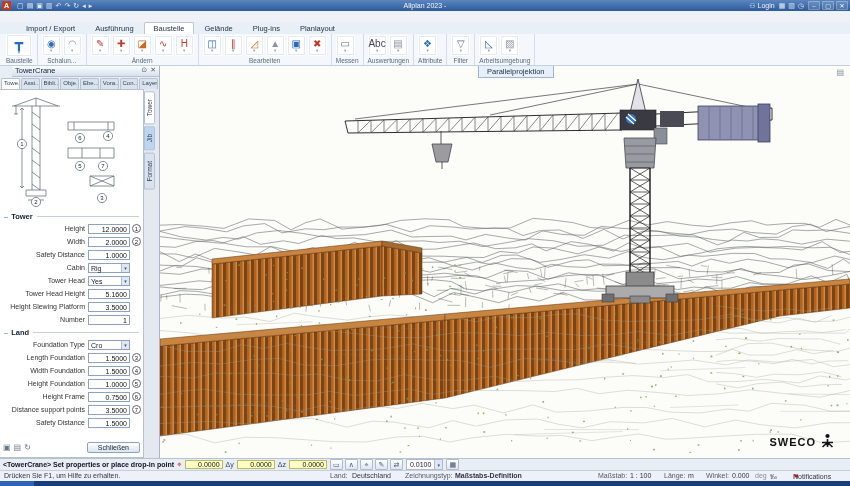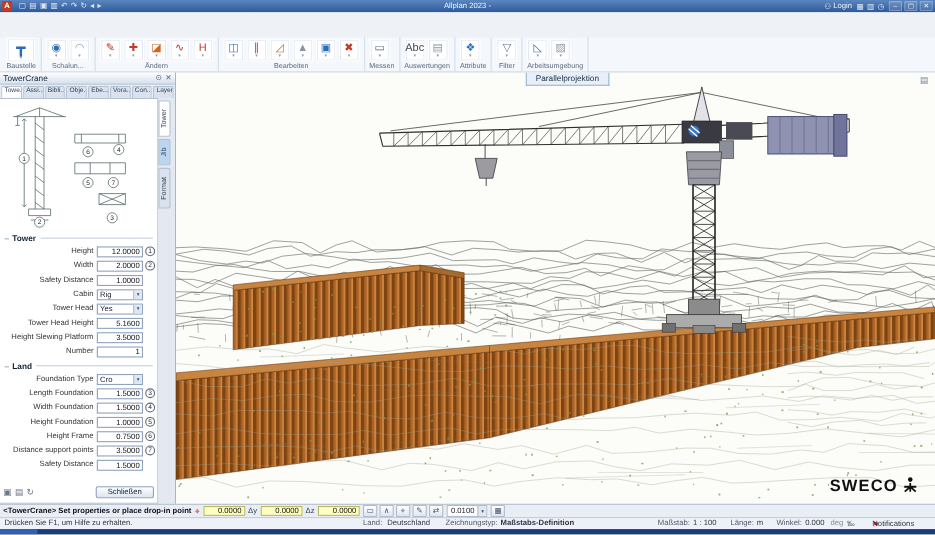--- a/index.html
+++ b/index.html
@@ -37,21 +37,21 @@
     box-shadow:0 0 0 1px #e3eaf3 inset;}
   .ricon.big{width:26px;height:23px;}
   .ricon .g{font-size:10px;line-height:11px;}
   .ricon.big .g{font-size:14px;line-height:15px;}
   .ricon .car{font-size:4.5px;line-height:4px;color:#8a9ab0;}
   .rg-label{font-size:6.5px;color:#5b6b80;text-align:center;height:8px;line-height:8px;white-space:nowrap;}
   
   .palette{position:absolute;left:0;top:66px;width:160px;height:392px;background:#e9edf4;
     border-right:1px solid #a9b6c8;}
   .ptitle{height:11px;background:linear-gradient(#fdfefe,#d6e0ee);border-bottom:1px solid #b6c2d2;
-    display:flex;align-items:center;font-size:7.5px;padding:0 3px;color:#123;}
+    display:flex;align-items:flex-start;font-size:7.5px;padding:0 3px;color:#123;margin-left:12px;}
   .ptitle .sp{flex:1;}
   .ptitle .pico{font-size:7px;color:#567;margin-left:3px;}
   .ptabs{height:12px;display:flex;padding:1px 1px 0 1px;gap:1px;}
   .ptab{flex:1;font-size:6px;color:#345;border:1px solid #b6c2d2;border-bottom:none;background:#d9e2ee;
     border-radius:2px 2px 0 0;overflow:hidden;white-space:nowrap;padding:1px 2px;}
   .ptab.active{background:#fff;}
   .pbody{position:absolute;left:0;top:23px;right:15px;bottom:0;background:#fff;
     border:1px solid #b6c2d2;border-left:none;overflow:hidden;}
   .pside{position:absolute;right:0;top:23px;bottom:0;width:15px;background:#e4e9f1;}
   .side-tab{writing-mode:vertical-rl;transform:rotate(180deg);font-size:6.5px;color:#345;
@@ -75,21 +75,21 @@
   .pbico{font-size:8px;color:#678;}
   .btn-close{margin-left:auto;font-size:7px;padding:1px 10px;border:1px solid #8fa3bd;
     background:linear-gradient(#ffffff,#dce4f0);border-radius:2px;color:#123;}
   
   .viewport{position:absolute;left:160px;top:66px;width:690px;height:392px;background:#fbfbf8;overflow:hidden;}
   .scene{position:absolute;left:0;top:0;}
   .vtab{position:absolute;left:318px;top:0;font-size:7.5px;padding:1px 8px;background:#e7f0fa;
     border:1px solid #9fb4cf;border-top:none;color:#234;}
   .vicon{position:absolute;right:6px;top:2px;font-size:8px;color:#789;}
   .sweco{position:absolute;right:14px;bottom:8px;display:flex;align-items:center;gap:3px;}
-  .sweco .txt{font-size:15px;font-weight:bold;letter-spacing:1px;color:#111;}
+  .sweco .txt{font-size:11px;font-weight:bold;letter-spacing:1px;color:#111;}
   
   .dialogline{position:absolute;left:0;top:458px;width:850px;height:12px;background:#e9edf4;
     border-top:1px solid #b6c2d2;display:flex;align-items:center;padding-left:3px;gap:3px;}
   .dprompt{font-size:7px;font-weight:bold;color:#112;white-space:nowrap;}
   .dico-red{font-size:8px;color:#c22;line-height:10px;}
   .dlab{font-size:7px;color:#345;}
   .dyellow{width:38px;height:9px;background:#ffffc2;border:1px solid #b9b96a;font-size:7px;
     text-align:right;padding:0 2px;line-height:8px;color:#111;}
   .dicon{width:13px;height:11px;border:1px solid #b0bccd;background:linear-gradient(#fff,#dfe6f0);
     font-size:7px;line-height:10px;text-align:center;color:#456;border-radius:1px;}
@@ -145,20 +145,28 @@
         </span>
       <span id="win-btns" style="display:flex;gap:2px;">
           <span class="wbtn">–</span>
           <span class="wbtn">▢</span>
           <span class="wbtn">✕</span>
         </span>
     </div>
   </div>
 
 
+  <div class="rtabs" id="rtabs">
+      <span class="rtab">Import / Export</span>
+      <span class="rtab">Ausführung</span>
+      <span class="rtab active">Baustelle</span>
+      <span class="rtab">Gelände</span>
+      <span class="rtab">Plug-ins</span>
+      <span class="rtab">Planlayout</span>
+    </div>
   <div class="ribbon-body" id="rgroups">
       <div class="rgroup">
         <div class="rg-icons">
           <span class="ricon big">
             <span class="g" style="color: rgb(43, 108, 184);">┳</span>
             <span class="car">▾</span>
           </span>
         </div>
         <div class="rg-label">Baustelle</div>
       </div>

